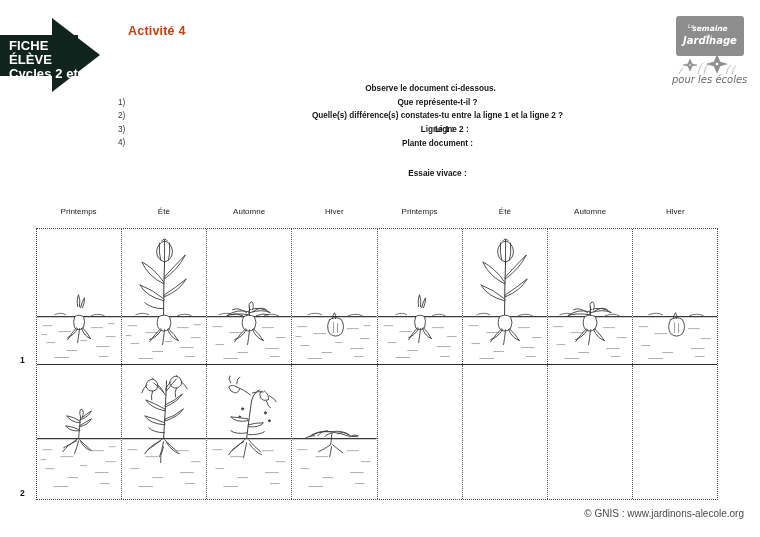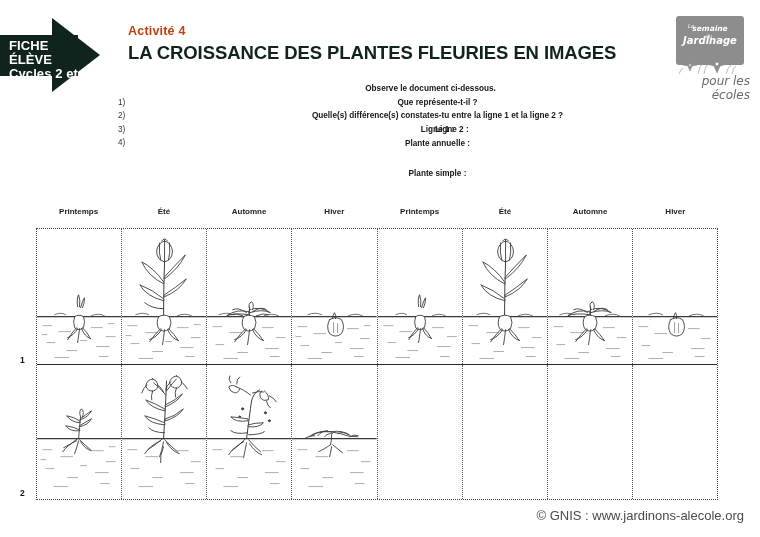--- a/index.html
+++ b/index.html
@@ -83,21 +83,21 @@
   #logo {
     position: absolute;
     left: 672px; top: 12px;
     width: 78px;
     height: 78px;
   }
   #logo-plate {
     position: absolute;
     left: 4px; top: 4px;
     width: 68px;
-    height: 49px;
+    height: 40px;
     background: #8d8d8d;
     border-radius: 3px;
     text-decoration: underline;
   }
   #logo-word1, #logo-word2 {
     position: absolute;
     width: 100%;
     text-align: center;
     color: #ffffff;
     font-family: "DejaVu Sans", sans-serif;
@@ -123,22 +123,22 @@
   #logo-flowers {
     position: absolute;
     left: 2px; top: 40px;
     width: 72px;
     height: 24px;
   }
   #logo-tagline {
     position: absolute;
     left: 0; top: 62px;
     width: 78px;
-    text-align: right;
-    font-size: 12px;
+    text-align: left;
+    font-size: 10px;
     font-style: italic;
     color: #6a6a6a;
     font-family: "DejaVu Sans", sans-serif;
   }
 
   
   #instructions {
     position: absolute;
     left: 118px; top: 82px;
     width: 625px;
@@ -208,21 +208,21 @@
     position: absolute;
     left: 36px; top: 207px;
     width: 682px;
     height: 18px;
     display: flex;
   }
   .season-head {
     flex: 1 1 0;
     text-align: center;
     font-size: 8px;
-    font-weight: bold;
+    font-weight: normal;
     color: #222;
   }
 
   
   .row-label {
     position: absolute;
     left: 20px;
     font-size: 8.5px;
     font-weight: bold;
     color: #111;
@@ -232,40 +232,39 @@
 
   
   .scene { display: block; width: 100%; height: 100%; }
 
   
   #footer-credit {
     position: absolute;
     left: 0; top: 508px;
     width: 744px;
     text-align: right;
-    font-size: 13px;
+    font-size: 10px;
     color: #4a4a4a;
   }
 </style>
 </head>
 <body>
 
 <div id="header-area">
 
   <div id="fiche-banner">
     <div id="fiche-banner-shaft"></div>
     <div id="fiche-banner-head"></div>
     <div id="fiche-banner-text">
       <div class="l1">FICHE ÉLÈVE</div>
       <div class="l2">Cycles 2 et 3</div>
     </div>
   </div>
 
   <div id="activity-label">Activité 4</div>
-  <div id="page-title">LA CROISSANCE DES PLANTES FLEURIES EN IMAGES</div>
 
   <div id="logo">
     <div id="logo-plate">
       <div id="logo-la">La</div>
       <div id="logo-word1">semaine</div>
       <div id="logo-du">du</div>
       <div id="logo-word2">Jardinage</div>
     </div>
     <svg id="logo-flowers" viewBox="0 0 72 24">
       <g fill="#8d8d8d" stroke="#8d8d8d" stroke-width="0.6">
@@ -303,27 +302,27 @@
     <div class="instr-sub">
       <span>Ligne 1 :</span>
       <span class="ligne2-pos">Ligne 2 :</span>
     </div>
 
     <div class="instr-line">
       <span class="instr-num">4)</span>
     </div>
 
     <div class="instr-sub">
-      <span>Plante annuelle :</span>
+      <span>Plante document :</span>
     </div>
 
     <div class="gap-line"></div>
 
     <div class="instr-sub">
-      <span>Plante simple :</span>
+      <span>Essaie vivace :</span>
     </div>
   </div>
 </div>
 
 <div id="season-headers">
   <div class="season-head">Printemps</div>
   <div class="season-head">Été</div>
   <div class="season-head">Automne</div>
   <div class="season-head">Hiver</div>
   <div class="season-head">Printemps</div>

